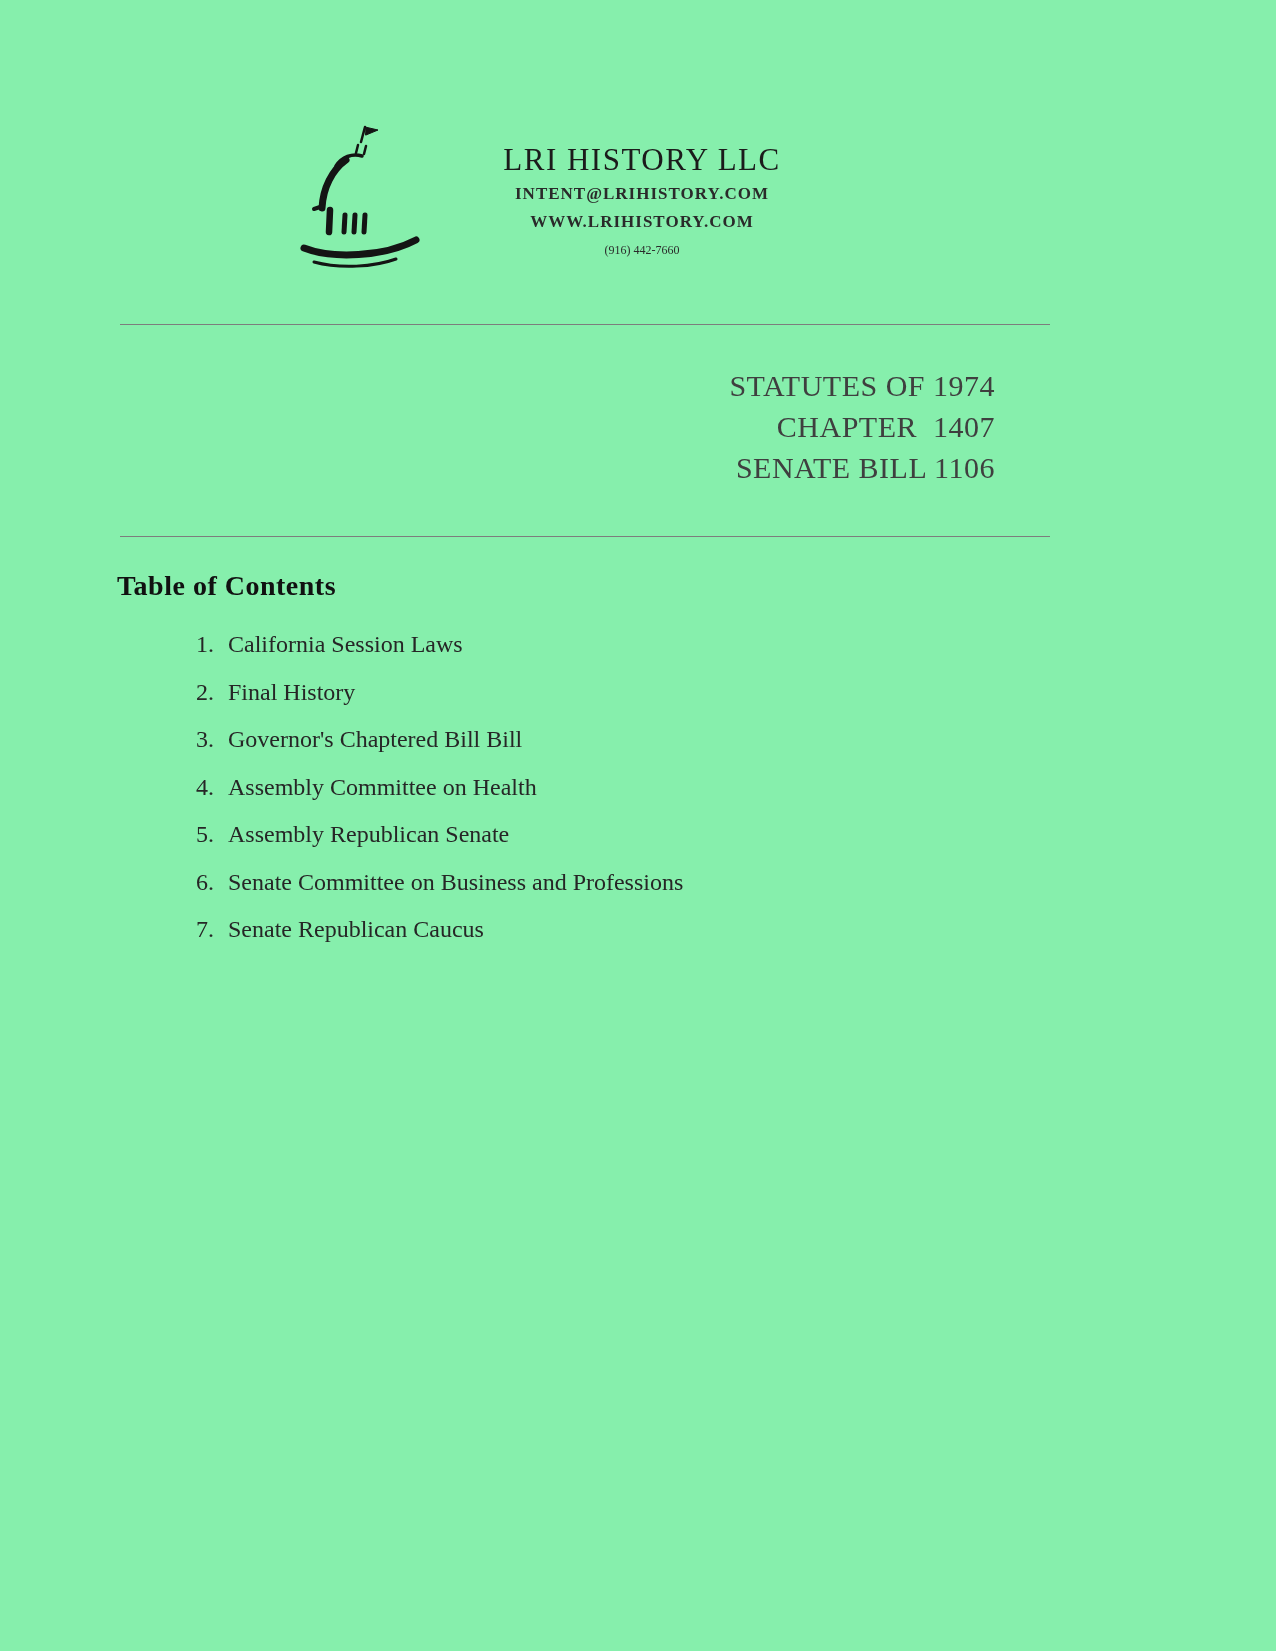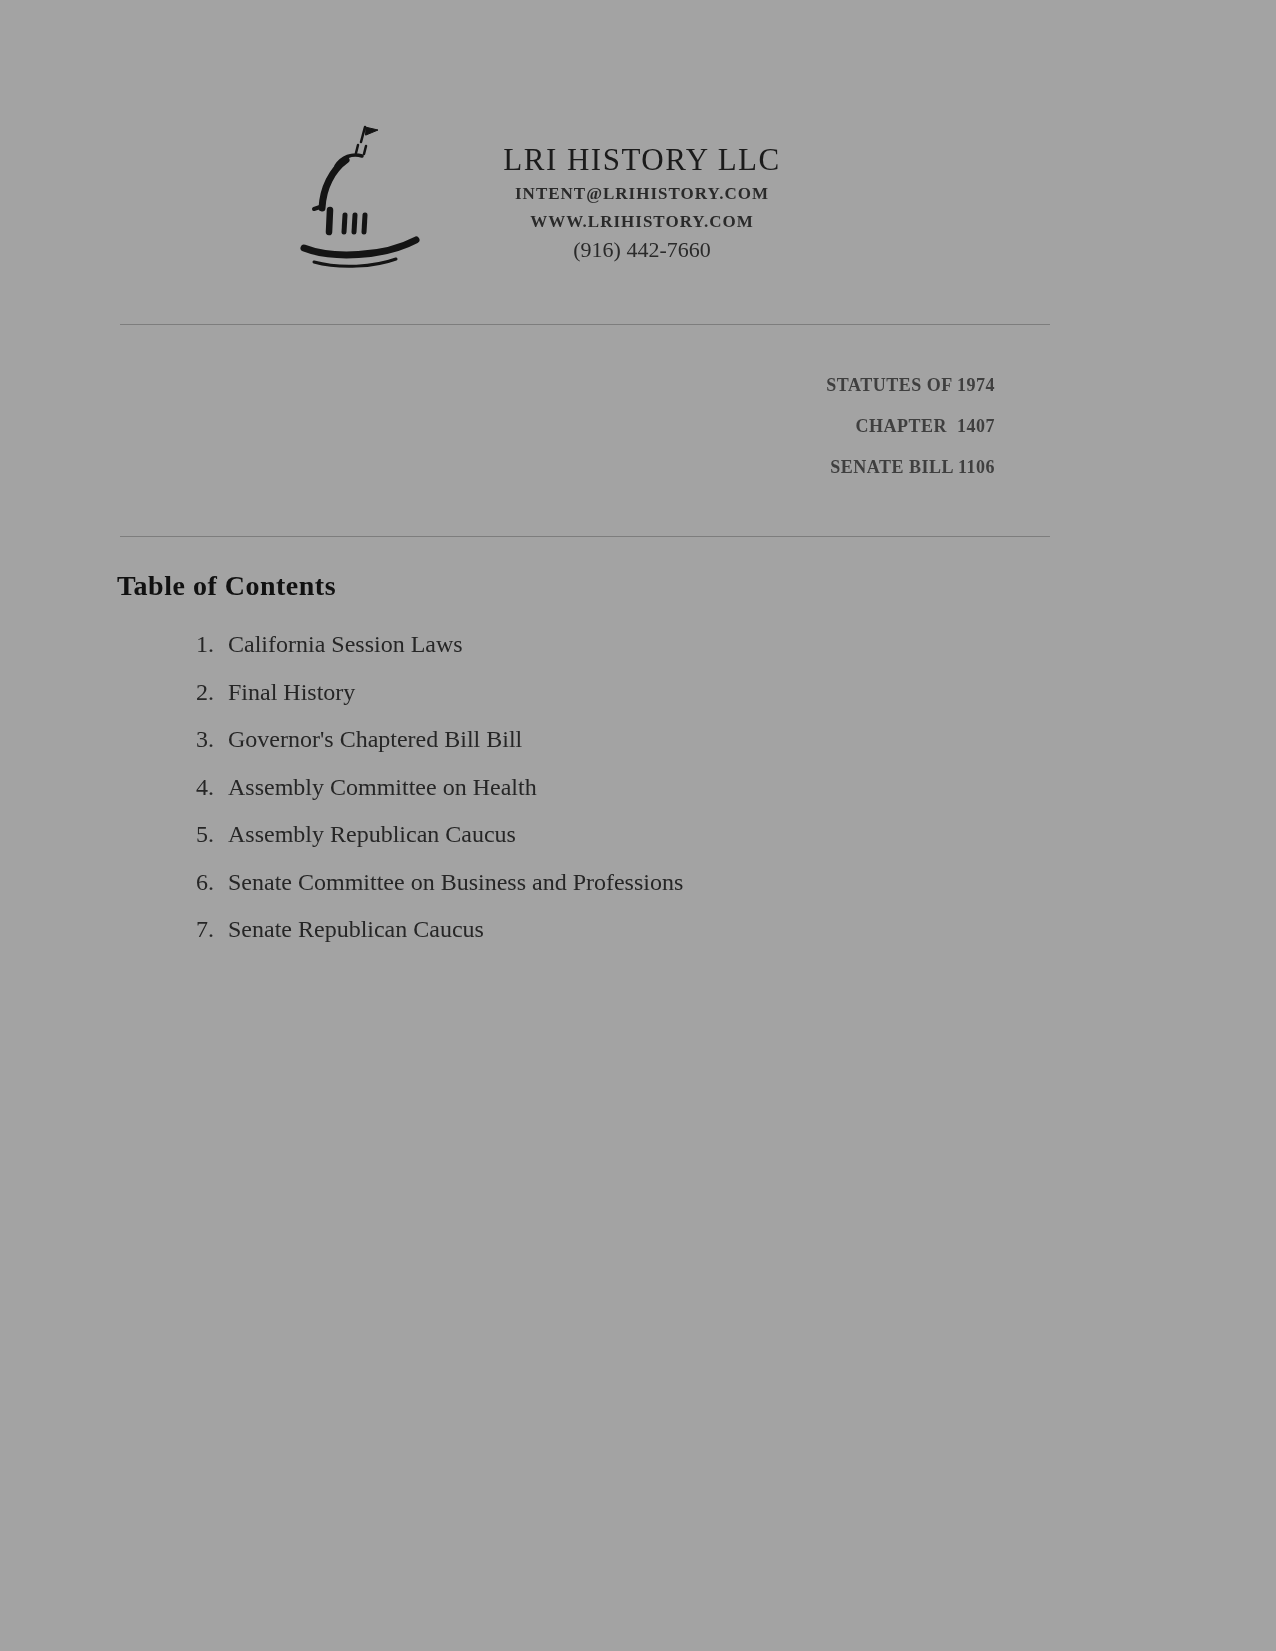--- a/index.html
+++ b/index.html
@@ -10,21 +10,21 @@
   body {
     width: 1276px;
     height: 1651px;
     position: relative;
     font-family: "Liberation Serif", "DejaVu Serif", serif;
     color: #1c1c1c;
   }
   .page {
     position: absolute;
     inset: 0;
-    background: #a3a3a3;
+    background: #86efac;
   }
   
   .letterhead {
     display: flex;
     align-items: flex-start;
     margin: 118px 0 0 292px;
   }
   .logo {
     width: 140px;
     height: 160px;
@@ -44,42 +44,42 @@
     line-height: 40px;
   }
   .email, .website {
     font-size: 17px;
     letter-spacing: 1px;
     color: #2a2a2a;
     line-height: 28px;
     font-weight: bold;
   }
   .phone {
-    font-size: 22px;
+    font-size: 12px;
     color: #2a2a2a;
     line-height: 28px;
   }
   
   .rule {
     border: none;
     border-top: 1px solid #7d7d7d;
     width: 930px;
     margin: 0 0 0 120px;
   }
   .rule-top { margin-top: 46px; }
   .rule-bottom { margin-top: 48px; }
   
   .statutes {
     width: 930px;
     margin-left: 120px;
     padding: 40px 55px 0 0;
     box-sizing: border-box;
     text-align: right;
-    font-weight: bold;
-    font-size: 18px;
+    font-weight: normal;
+    font-size: 30px;
     color: #3f3f3f;
     letter-spacing: 0.5px;
   }
   .statutes div {
     line-height: 41px;
     white-space: pre;
   }
   
   .toc {
     margin: 0 0 0 117px;
@@ -155,19 +155,19 @@
 
   <hr class="rule rule-bottom">
 
   <section class="toc">
     <h2>Table of Contents</h2>
     <ol>
       <li>California Session Laws</li>
       <li>Final History</li>
       <li>Governor's Chaptered Bill Bill</li>
       <li>Assembly Committee on Health</li>
-      <li>Assembly Republican Caucus</li>
+      <li>Assembly Republican Senate</li>
       <li>Senate Committee on Business and Professions</li>
       <li>Senate Republican Caucus</li>
     </ol>
   </section>
 
 </div>
 
 </body></html>

